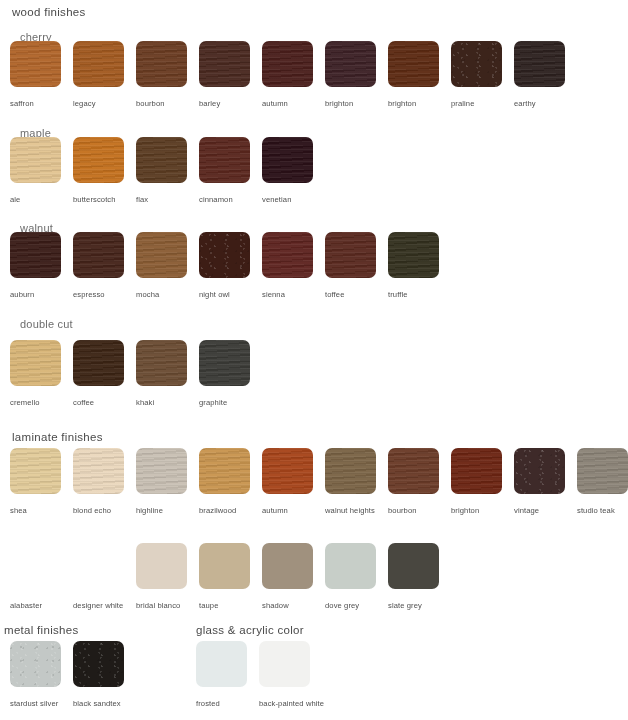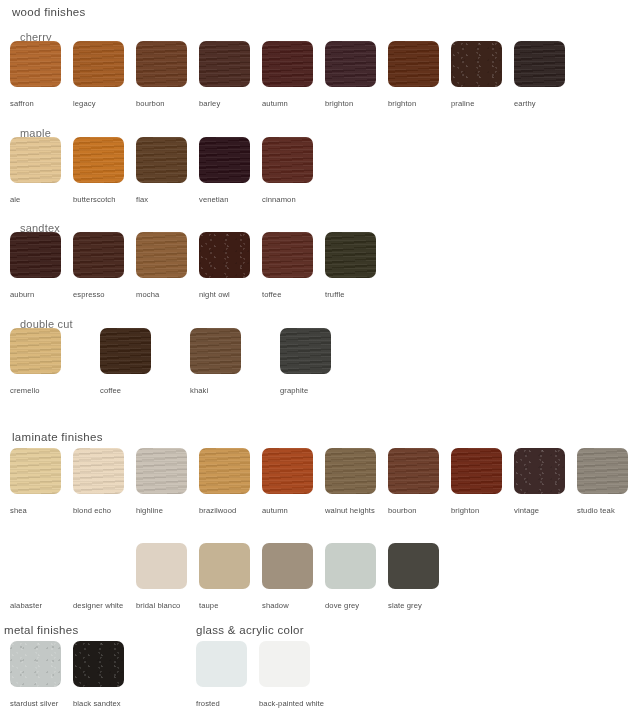--- a/index.html
+++ b/index.html
@@ -123,21 +123,21 @@
 
   
   #wood-title      { position:absolute; left:12px; top:5px; }
   #cherry-title    { position:absolute; left:12px; top:24px; }
   #cherry-row      { position:absolute; left:10px; top:41px; }
   #maple-title     { position:absolute; left:12px; top:120px; }
   #maple-row       { position:absolute; left:10px; top:137px;justify-content:flex-end; }
   #walnut-title    { position:absolute; left:12px; top:215px; }
   #walnut-row      { position:absolute; left:10px; top:232px; }
   #doublecut-title { position:absolute; left:12px; top:311px; }
-  #doublecut-row   { position:absolute; left:10px; top:328px;gap:27px; }
+  #doublecut-row   { position:absolute; left:10px; top:340px; }
 
   #laminate-title  { position:absolute; left:12px; top:430px; }
   #laminate-row-1  { position:absolute; left:10px; top:448px; }
   #laminate-row-2  { position:absolute; left:10px; top:543px;justify-content:flex-end; }
 
   #metal-title     { position:absolute; left:4px; top:623px; }
   #metal-row       { position:absolute; left:10px; top:641px; }
   #glass-title     { position:absolute; left:196px; top:623px; }
   #glass-row       { position:absolute; left:196px; top:641px; }
 </style>
@@ -196,48 +196,52 @@
       </div>
       <div class="swatch-cell">
         <div class="swatch grain" style="background: rgb(196, 112, 29);"></div>
         <div class="swatch-label">butterscotch</div>
       </div>
       <div class="swatch-cell">
         <div class="swatch grain" style="background: rgb(91, 59, 33);"></div>
         <div class="swatch-label">flax</div>
       </div>
       <div class="swatch-cell">
+        <div class="swatch grain" style="background: rgb(90, 38, 29);"></div>
+        <div class="swatch-label">cinnamon</div>
+      </div>
+      <div class="swatch-cell">
         <div class="swatch grain" style="background: rgb(42, 16, 23);"></div>
         <div class="swatch-label">venetian</div>
       </div>
-      <div class="swatch-cell">
-        <div class="swatch grain" style="background: rgb(90, 38, 29);"></div>
-        <div class="swatch-label">cinnamon</div>
-      </div>
-    </div>
-
-  <h2 class="group-title" id="walnut-title">sandtex</h2>
+    </div>
+
+  <h2 class="group-title" id="walnut-title">walnut</h2>
   <div class="swatch-row" id="walnut-row">
       <div class="swatch-cell">
         <div class="swatch grain" style="background: rgb(58, 28, 23);"></div>
         <div class="swatch-label">auburn</div>
       </div>
       <div class="swatch-cell">
         <div class="swatch grain" style="background: rgb(69, 35, 25);"></div>
         <div class="swatch-label">espresso</div>
       </div>
       <div class="swatch-cell">
         <div class="swatch grain" style="background: rgb(138, 92, 51);"></div>
         <div class="swatch-label">mocha</div>
       </div>
       <div class="swatch-cell">
         <div class="swatch speckle" style="background: rgb(61, 29, 21);"></div>
         <div class="swatch-label">night owl</div>
       </div>
       <div class="swatch-cell">
+        <div class="swatch grain" style="background: rgb(94, 35, 31);"></div>
+        <div class="swatch-label">sienna</div>
+      </div>
+      <div class="swatch-cell">
         <div class="swatch grain" style="background: rgb(90, 41, 31);"></div>
         <div class="swatch-label">toffee</div>
       </div>
       <div class="swatch-cell">
         <div class="swatch grain" style="background: rgb(51, 48, 30);"></div>
         <div class="swatch-label">truffle</div>
       </div>
     </div>
 
   <h2 class="group-title" id="doublecut-title">double cut</h2>

